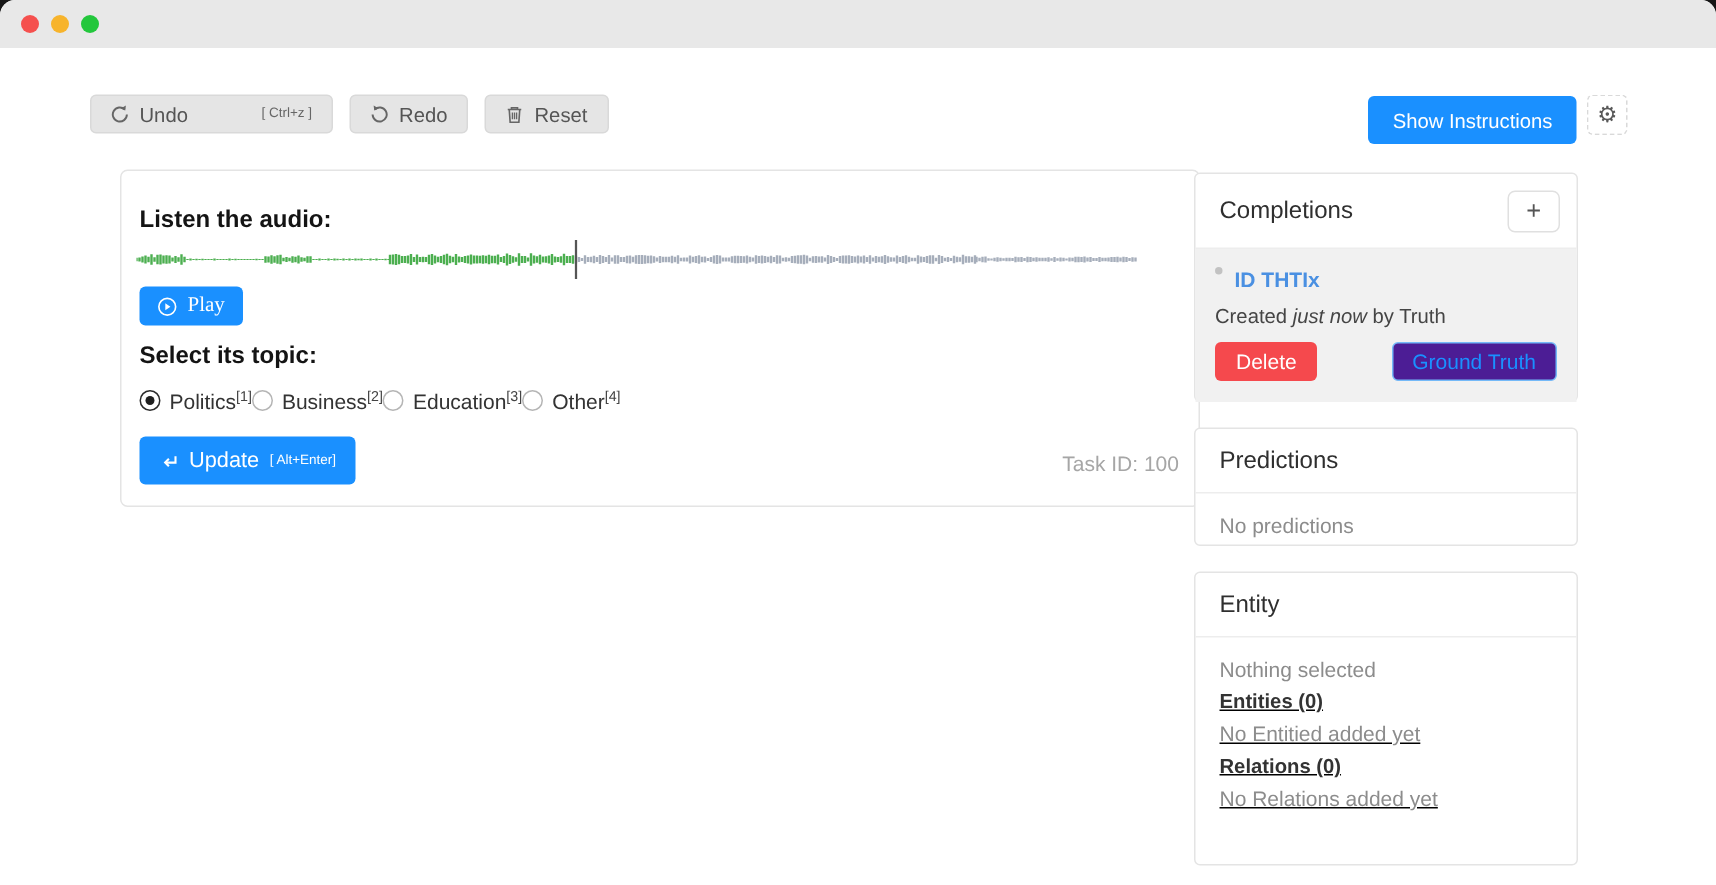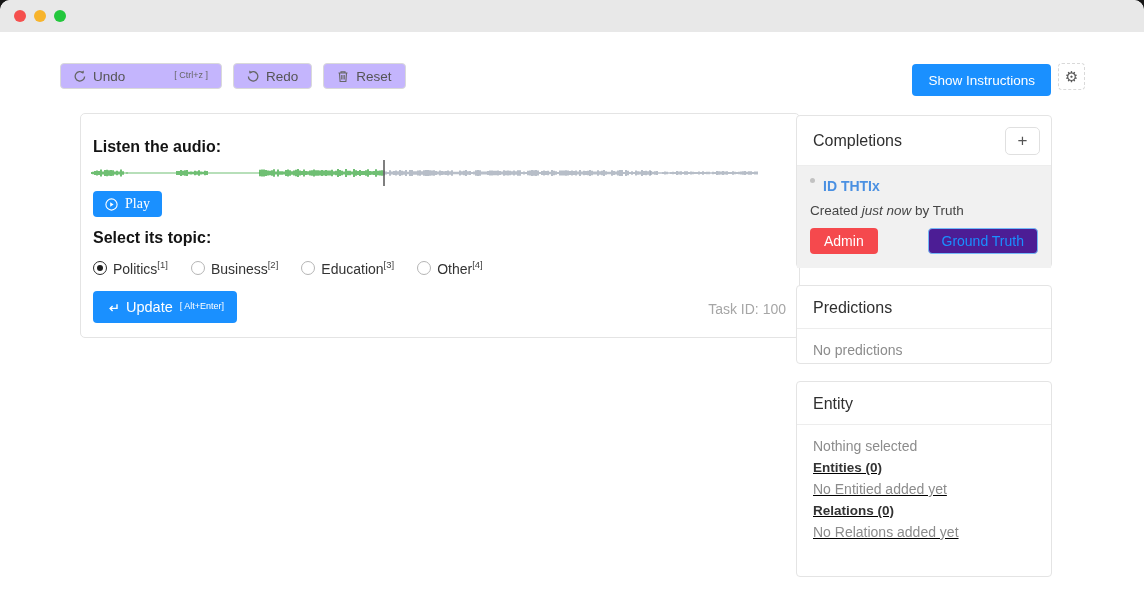--- a/index.html
+++ b/index.html
@@ -10,21 +10,21 @@
   
   .topbar { position:absolute; left:0; top:0; width:100%; height:32px; background:#e8e8e8;
             border-radius:10px 10px 0 0; }
   .tl { position:absolute; top:10px; width:12px; height:12px; border-radius:50%; }
   .tl.red { left:14px; background:#f5504e; }
   .tl.yellow { left:34px; background:#f7b42c; }
   .tl.green { left:54px; background:#23c73c; }
 
   
   .toolbar { position:absolute; left:60px; top:63px; display:flex; gap:11px; }
-  .tbtn { display:inline-flex; align-items:center; gap:7px; background:#c4b5fd;
+  .tbtn { display:inline-flex; align-items:center; gap:7px; background:#e5e5e5;
           border:1px solid #d9d9d9; border-radius:4px; height:26px; padding:0 13px;
           font-size:13.5px; color:#555; cursor:pointer; }
   .tbtn sup { font-size:9px; color:#666; margin-left:1px; transform:translateY(-1px);padding-left:41px; }
   .flip { transform:scaleX(-1); }
   .primary-btn { display:inline-flex; align-items:center; justify-content:center; gap:7px;
                  background:#1a90ff; color:#fff; border:none; border-radius:4px;
                  cursor:pointer; }
   .show-instructions { position:absolute; right:93px; top:64px; height:27px; padding:16px 16px;
                        font-size:13.5px; }
   .gear-btn { position:absolute; right:59px; top:63px; width:27px; height:27px;
@@ -33,21 +33,21 @@
 
   
   .task-card { position:absolute; left:60px; top:113px; width:720px; height:225px;
                background:#fff; border:1px solid #e4e4e4; border-radius:5px;margin-left:20px; }
   .prompt { position:absolute; left:12px; font-size:16px; font-weight:bold; color:#141414; }
   .prompt.audio { top:24px; }
   .prompt.topic { top:115px; }
   .waveform { position:absolute; left:10px; top:46px; width:670px; height:26px; }
   .play-btn { position:absolute; left:12px; top:77px; height:26px; padding:0 12px; font-size:14px;font-family:Liberation Serif, serif; }
 
-  .choices { position:absolute; left:12px; top:145px; display:flex; gap:23px; }
+  .choices { position:absolute; left:12px; top:145px; display:flex; }
   .choice { display:inline-flex; align-items:center; gap:6px; cursor:pointer; }
   .radio { width:14px; height:14px; border:1px solid #b5b5b5; border-radius:50%;
            background:#fff; position:relative; flex:none; }
   .choice.checked .radio { border-color:#2b2b2b; }
   .choice.checked .radio::after { content:""; position:absolute; left:3px; top:3px;
            width:6px; height:6px; border-radius:50%; background:#1f1f1f; }
   .choice-label { font-size:14px; color:#333; }
   .choice-label sup { font-size:9.5px; color:#444; }
 
   .update-btn { position:absolute; left:12px; top:177px; height:14px; padding:16px 13px;
@@ -199,21 +199,21 @@
       <div class="panel-title">Completions</div>
       <button class="add-btn">+</button>
     </div>
     <div class="completion-item">
       <div class="completion-id-row">
         <span class="bullet"></span>
         <span class="completion-id">ID THTIx</span>
       </div>
       <div class="created-row"><span>Created </span><span class="when">just now</span><span> by Truth</span></div>
       <div class="item-actions">
-        <button class="delete-btn">Admin</button>
+        <button class="delete-btn">Delete</button>
         <button class="gt-btn">Ground Truth</button>
       </div>
     </div>
   </div>
 
   <div class="panel predictions">
     <div class="panel-head">
       <div class="panel-title">Predictions</div>
     </div>
     <div class="panel-body">

